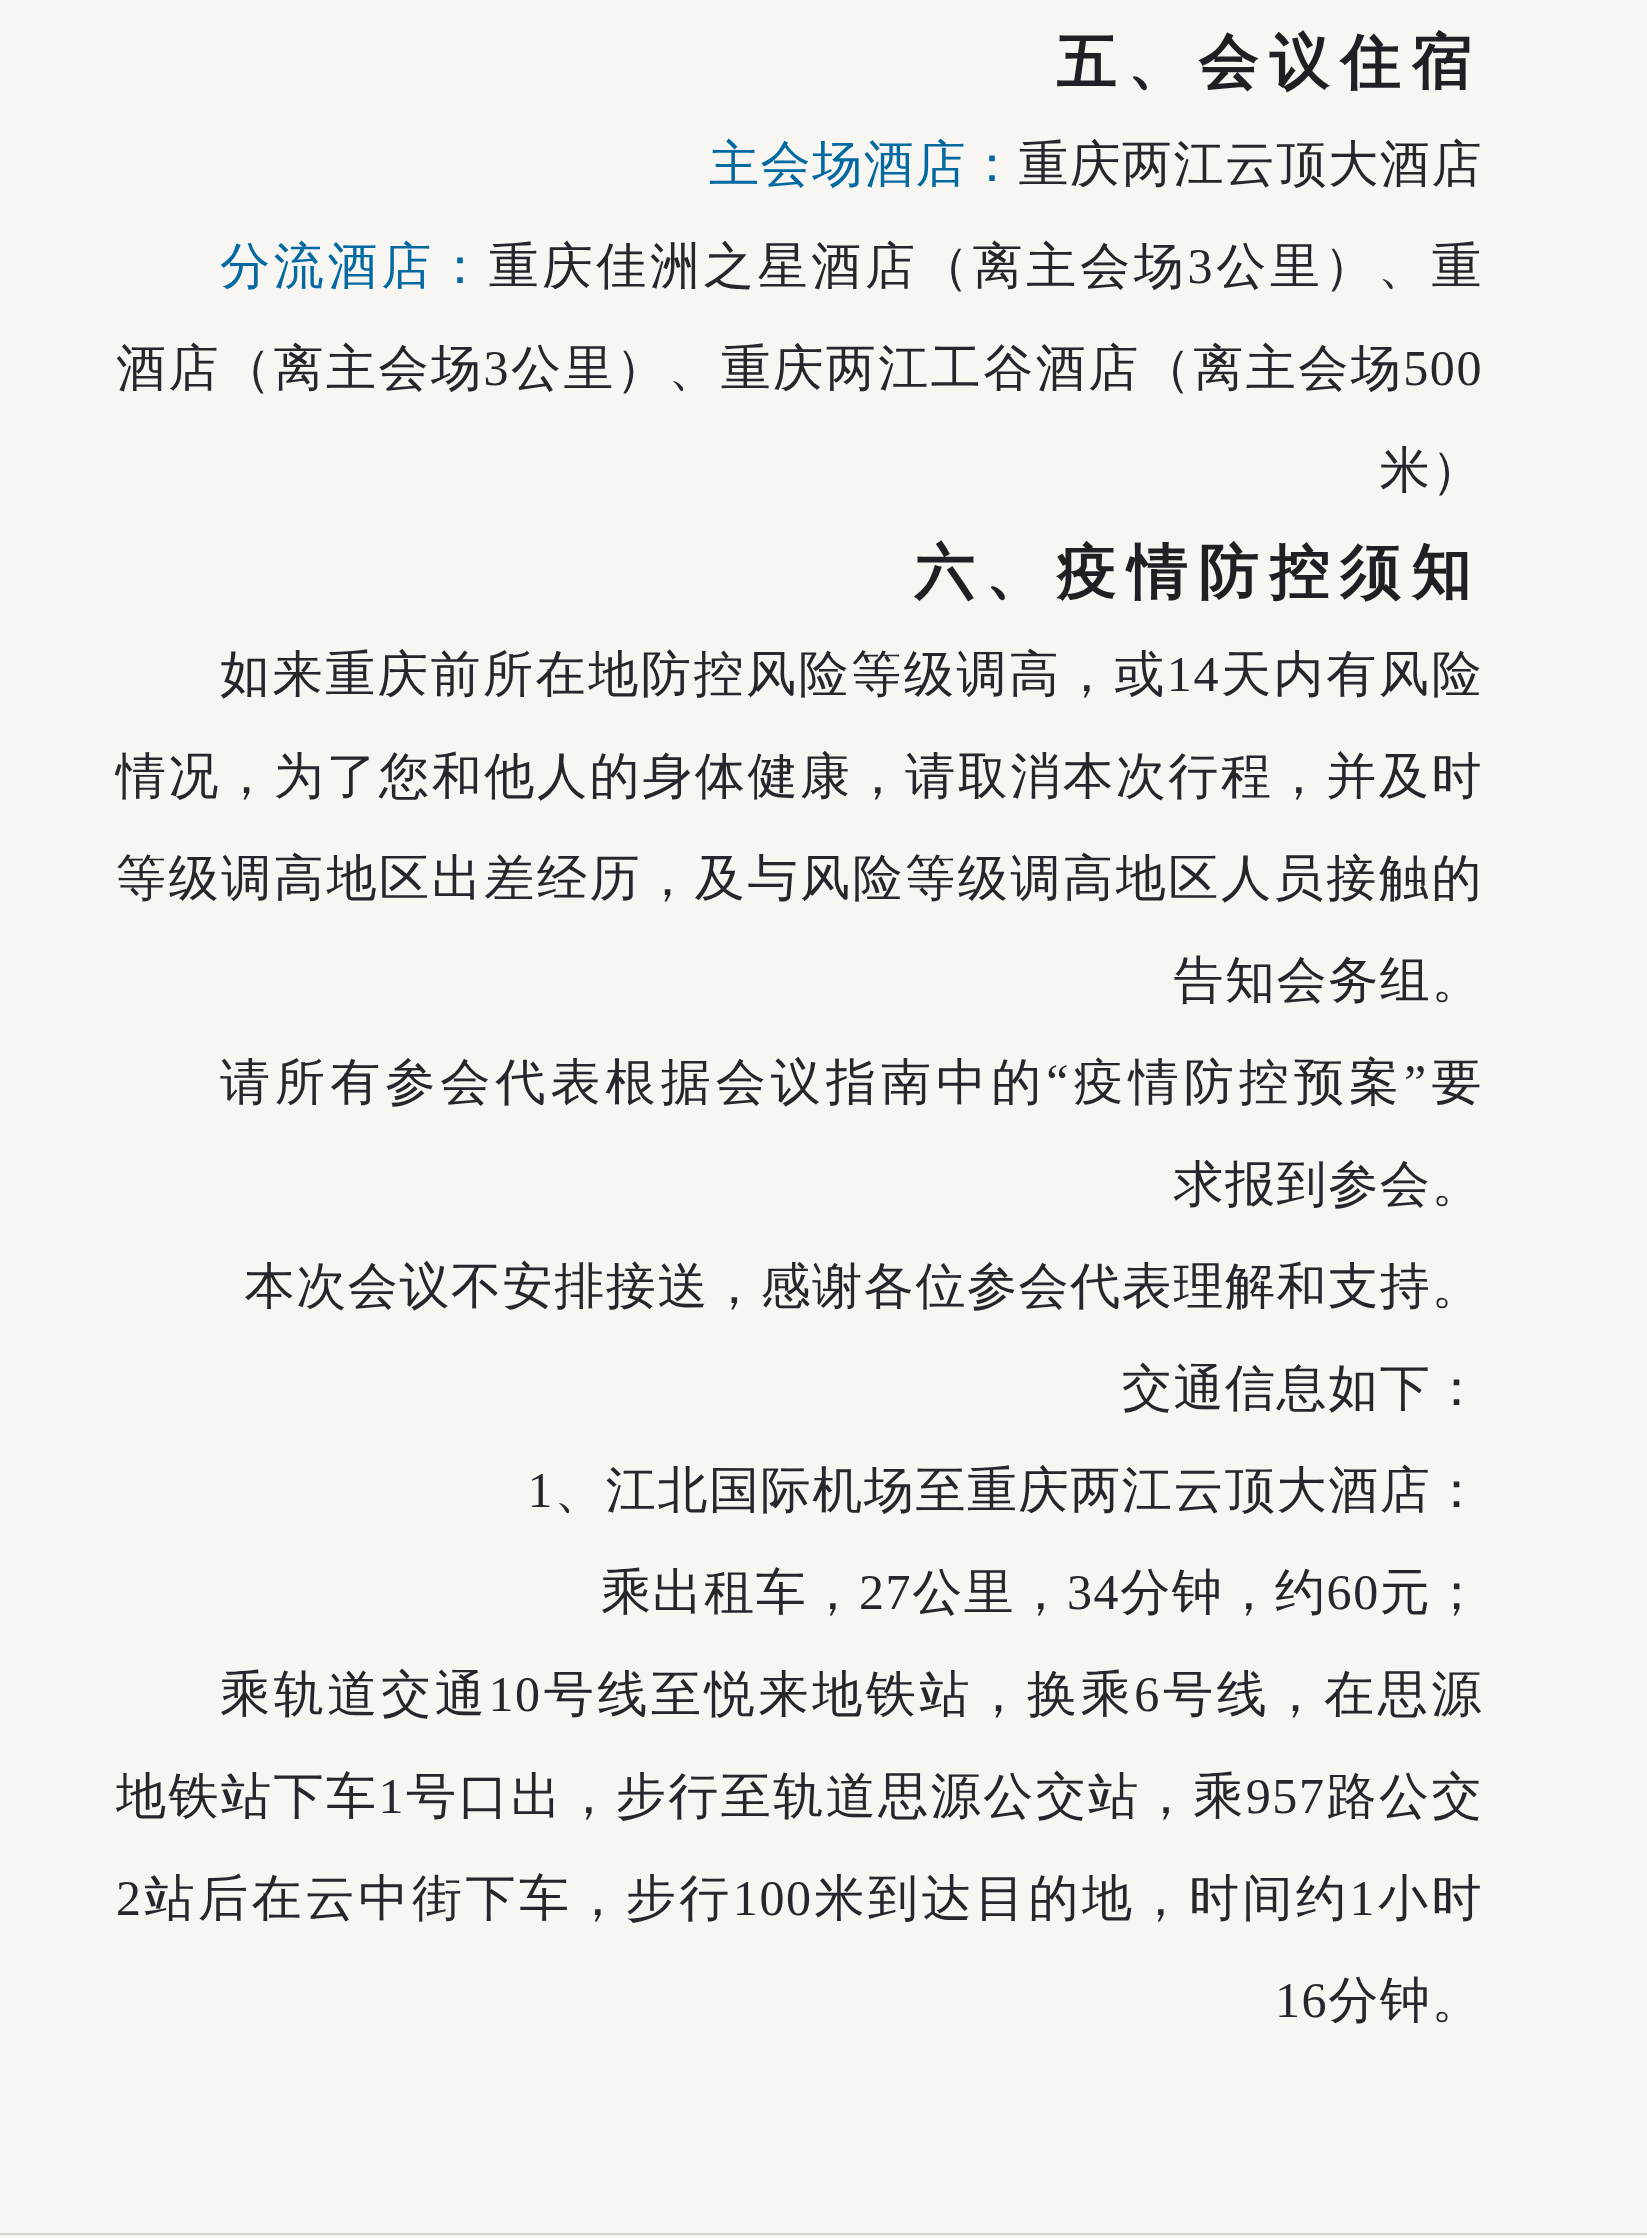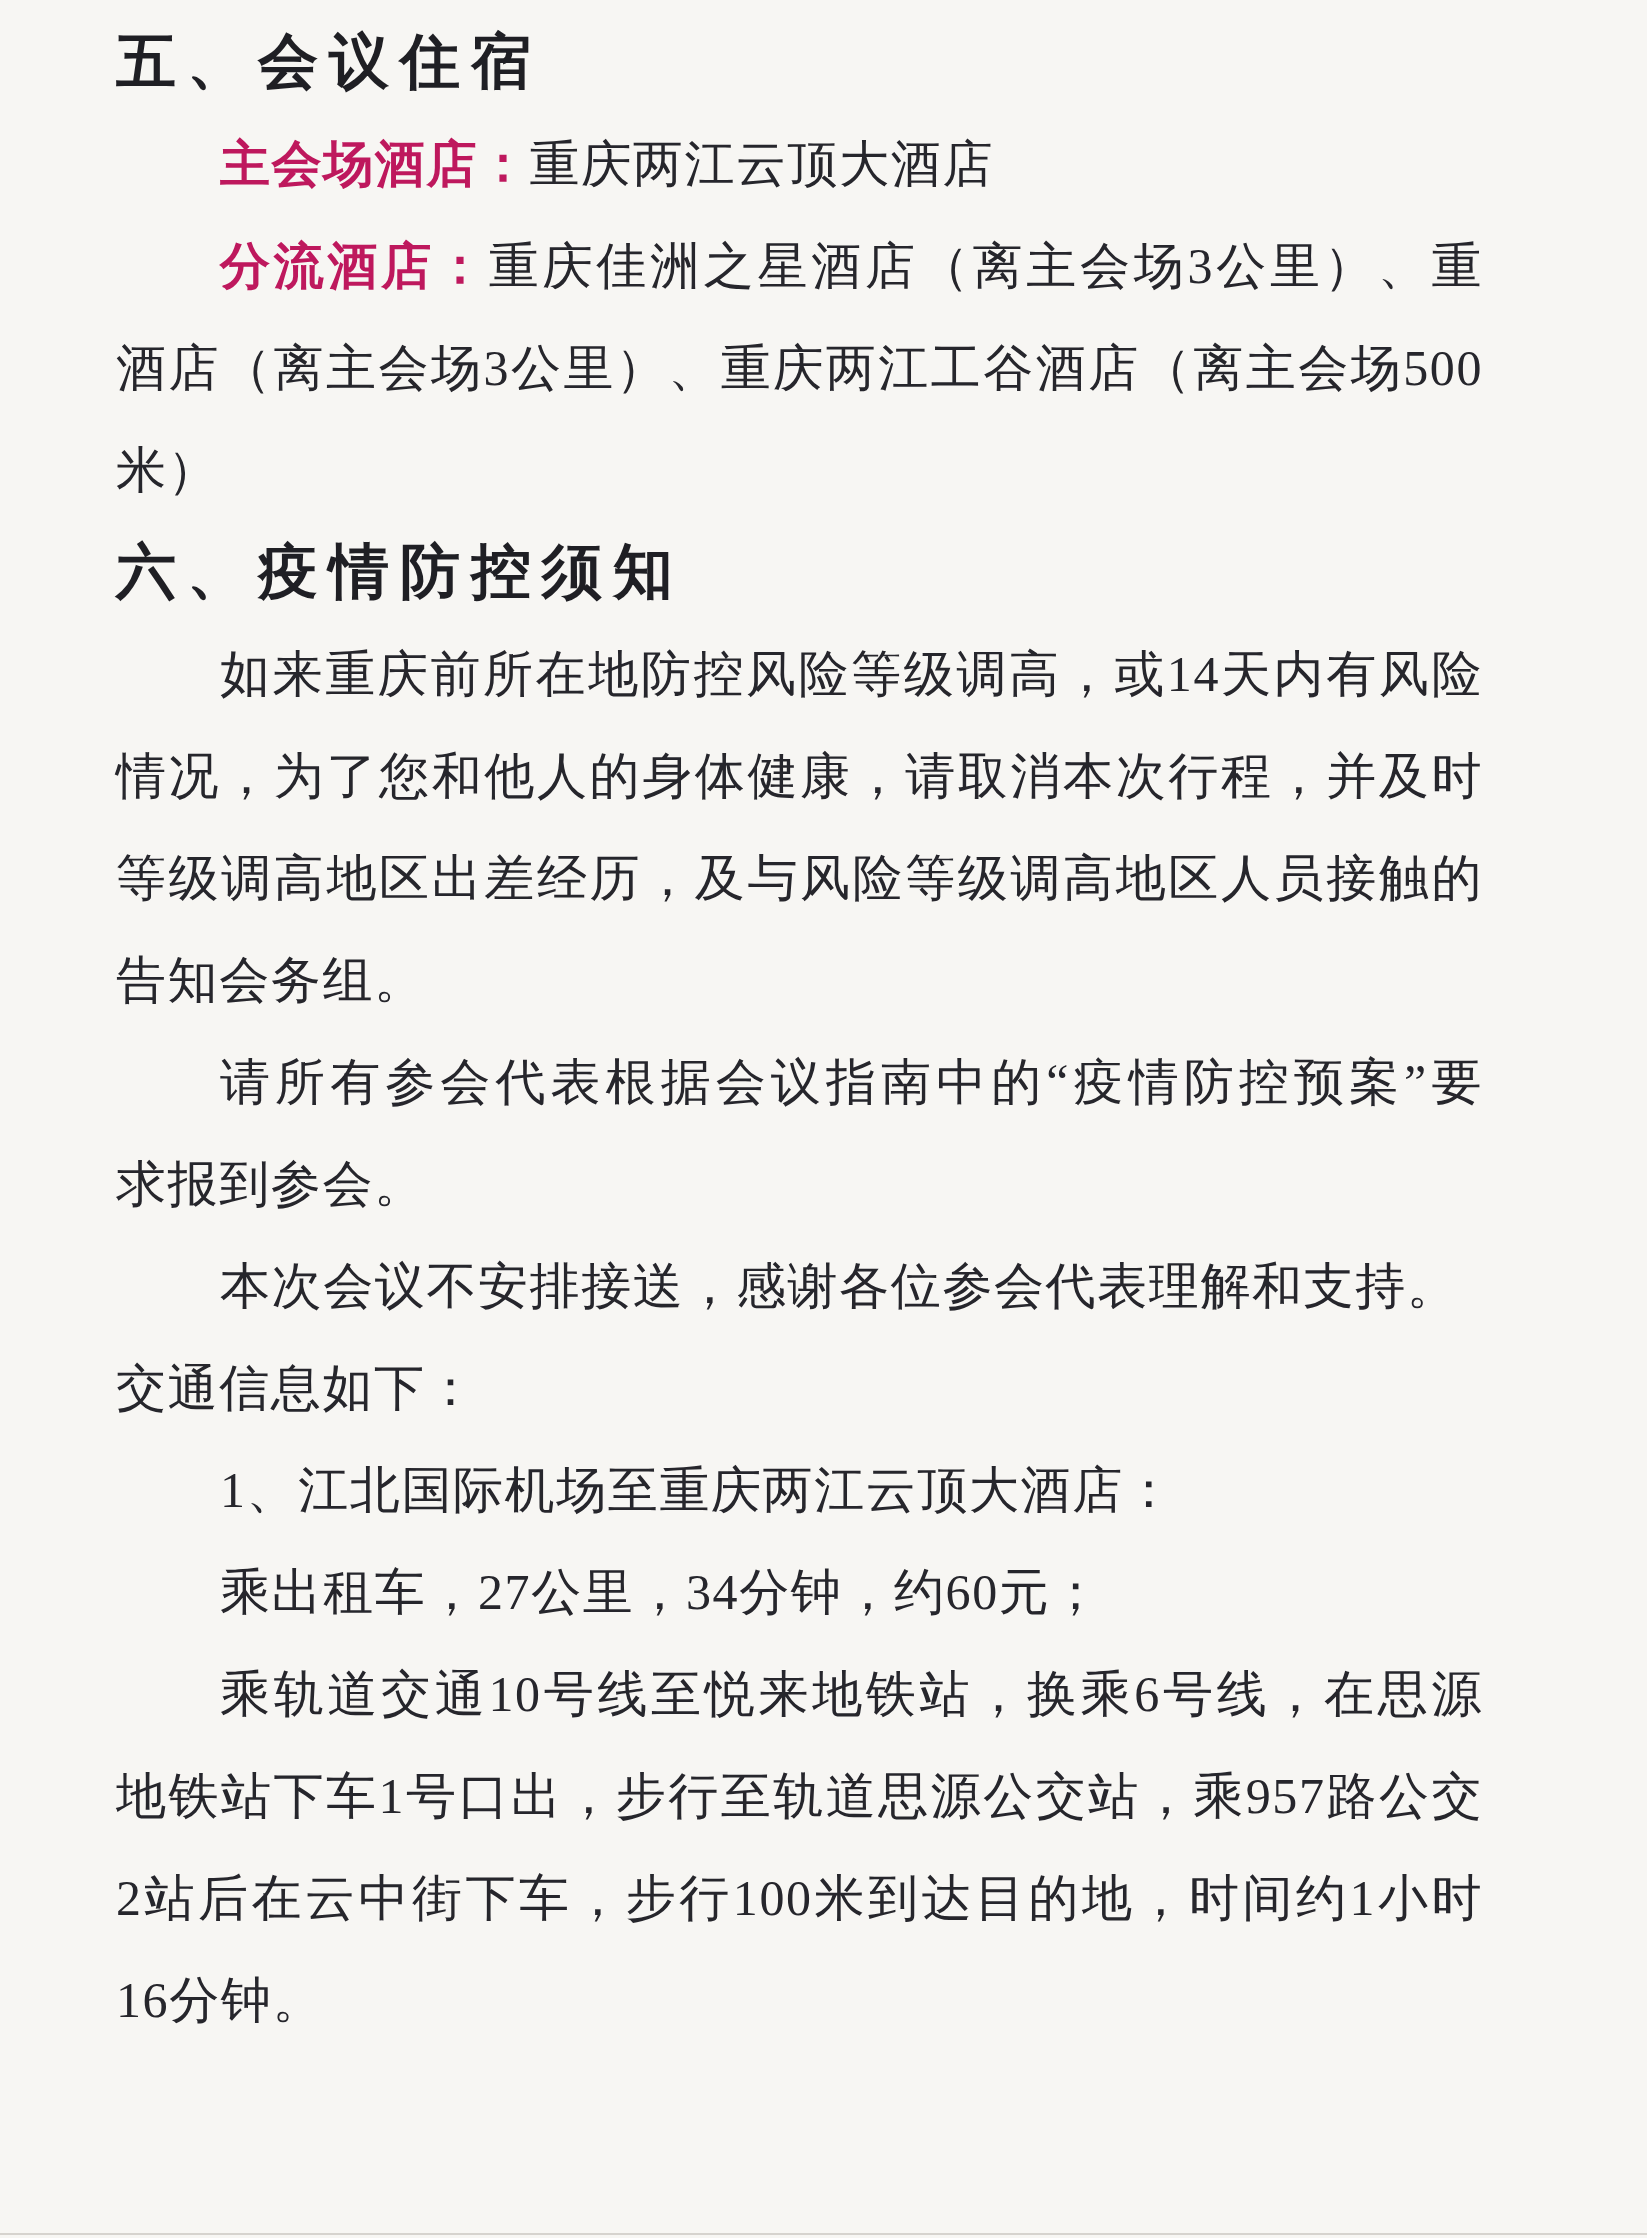--- a/index.html
+++ b/index.html
@@ -25,40 +25,41 @@
     width: 1367px;
   }
   .line {
     height: 102px;
     line-height: 102px;
     font-size: 50px;
     letter-spacing: 1.6px;
     color: #26262c;
     font-family: "Liberation Serif", "DejaVu Serif", serif;
     white-space: nowrap;
+    text-align: right;
   }
   .line.justify {
     white-space: normal;
     text-align: justify;
     text-align-last: justify;
   }
   .line.indent {
     padding-left: 104px;
   }
   .line.heading {
     font-family: "Liberation Sans", "DejaVu Sans", sans-serif;
     font-weight: 700;
     font-size: 60px;
     letter-spacing: 11px;
     color: #1f1f24;
   }
   .b {
     font-family: "Liberation Sans", "DejaVu Sans", sans-serif;
-    font-weight: 700;
-    color: #be185d;
+    font-weight: 400;
+    color: #0369a1;
   }
   .scan-edge {
     position: absolute;
     left: 0;
     bottom: 3.9px;
     width: 100%;
     height: 2.4px;
     background: #d6d3ce;
   }
 </style>

